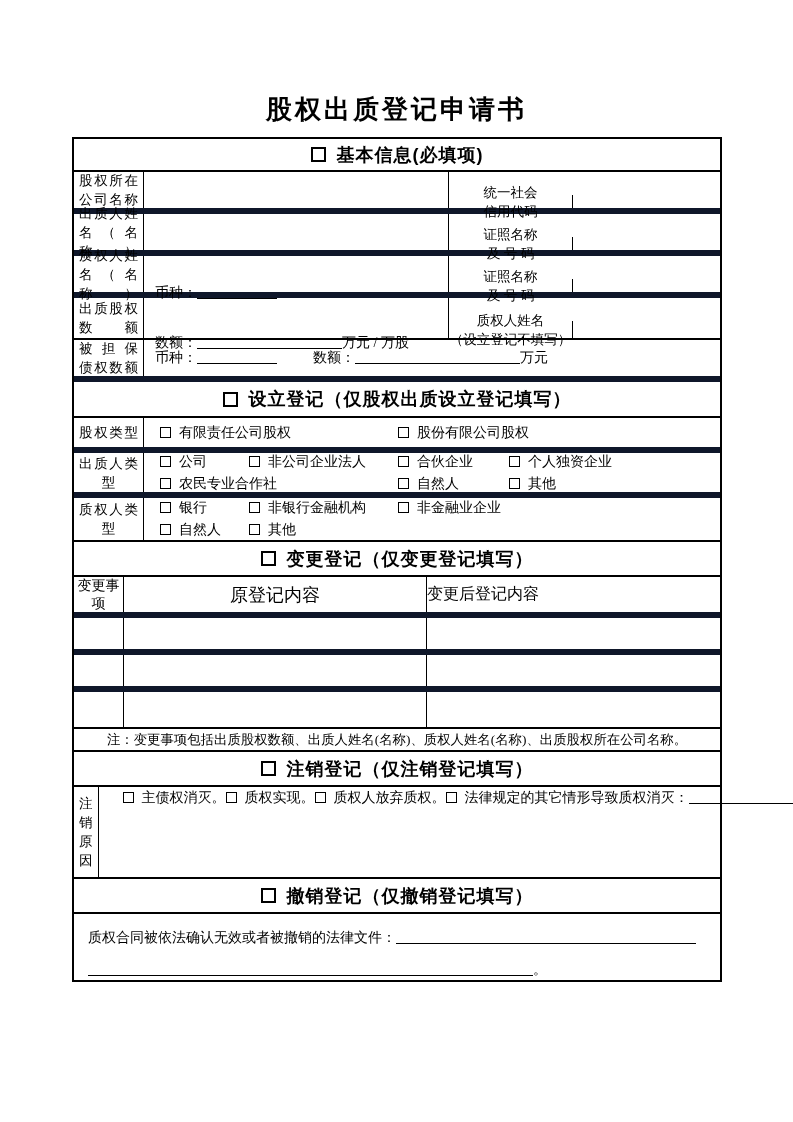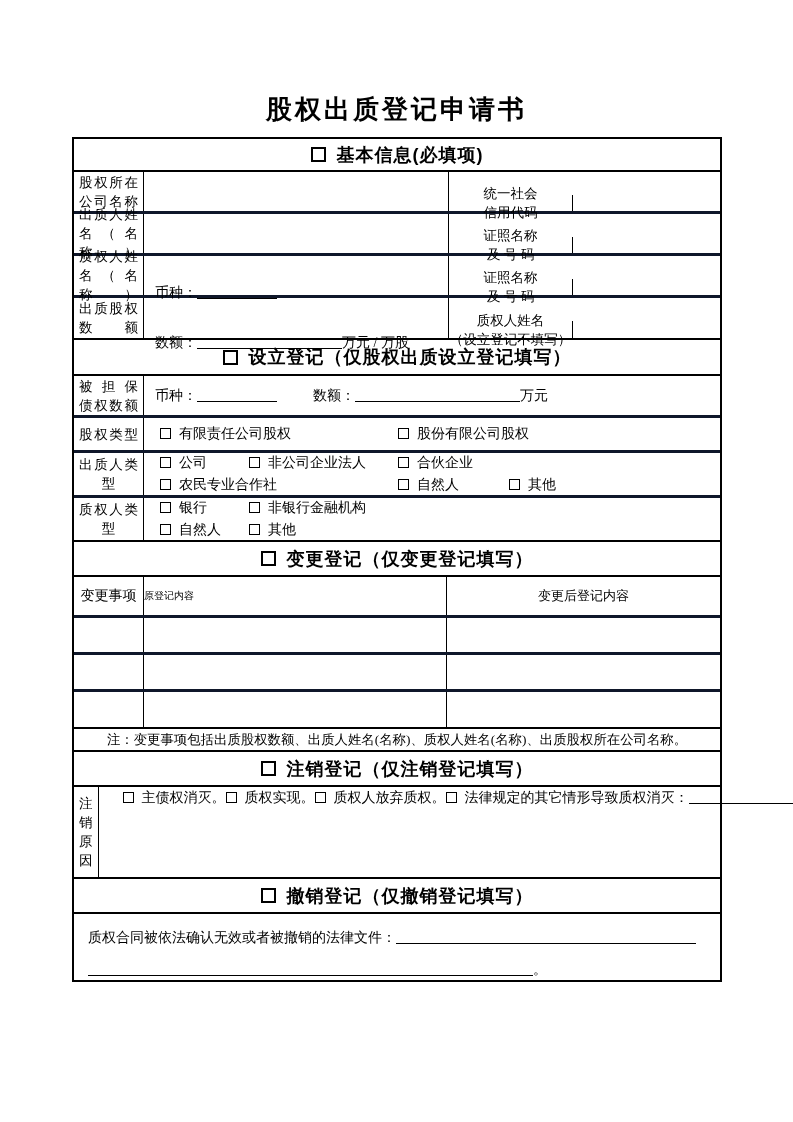--- a/index.html
+++ b/index.html
@@ -9,21 +9,21 @@
   }
   .page-title {
     position:absolute; top:95px; left:0; width:793px; text-align:center;
     font-family:"Liberation Sans", sans-serif; font-weight:bold;
     font-size:26px; letter-spacing:3px; line-height:1.1;
   }
   .form-table {
     position:absolute; top:137px; left:72px; width:650px;
     border:2px solid #000; background:#fff;
   }
-  .row { display:flex; border-bottom:3px solid #0f172a; }
+  .row { display:flex; border-bottom:6px solid #0f172a; }
   .row.bb2 { border-bottom:2px solid #000; }
   .row:last-child { border-bottom:none; }
 
   .sec {
     align-items:center; justify-content:center;
     font-family:"Liberation Sans", sans-serif; font-weight:bold;
     font-size:18px; letter-spacing:1px;
   }
   .cbh { display:inline-block; width:15px; height:15px; border:2px solid #000; margin-right:11px; flex:0 0 auto; }
 
@@ -50,23 +50,23 @@
   .w265 { width:265px; } .w300 { width:300px; } .w445 { width:445px; }
   .gap36 { display:inline-block; width:36px; }
 
   .c-opts { flex:1; display:flex; flex-direction:column; justify-content:center; }
   .optrow { display:grid; grid-template-columns:89px 149px 111px 1fr; padding-left:16px; align-items:center; line-height:22px; }
   .opt { white-space:nowrap; font-size:14px; }
   .cb { display:inline-block; width:11px; height:11px; border:1px solid #000; margin-right:8px; vertical-align:-1px; background:#fff; }
   .sp12 { grid-column:1 / 3; } .sp34 { grid-column:3 / 5; }
   .pcol3 { grid-column:3 / 4; } .pcol4 { grid-column:4 / 5; } .sp3e { grid-column:3 / 5; }
 
-  .cc1 { width:70px; text-align:center; font-size:14px; }
-  .cc2 { width:303px; text-align:left; font-size:10px; }
-  .cc3 { flex:1; text-align:center; font-size:13px; }
+  .cc1 { width:50px; text-align:center; font-size:14px; }
+  .cc2 { width:303px; text-align:center; font-size:18px; }
+  .cc3 { flex:1; font-size:16px; }
 
   .note { align-items:center; justify-content:center; font-size:13.4px; }
 
   .cancel-opts { flex:1; display:flex; flex-direction:row; justify-content:space-between; padding-left:24px; }
   .cancel-opts .line { line-height:22px; white-space:nowrap; }
 
   .revoke { padding:8px 14px 0 14px; font-size:14px; display:block; }
   .revoke .line { line-height:32px; white-space:nowrap; }
   .revoke .line2 { padding-left:0px; }
 </style>
@@ -134,35 +134,35 @@
         <span>数额：</span><span class="ul w145"></span><span>万元 / 万股</span>
       </div>
     </div>
     <div class="c c3">
       <span class="l">质权人姓名</span>
       <span class="l">（设立登记不填写）</span>
     </div>
     <div class="c c4"></div>
   </div>
 
-  <div class="row sec h36 bb2">
-    <span class="cbh"></span>
-    <span>设立登记（仅股权出质设立登记填写）</span>
-  </div>
-
   <div class="row h42">
     <div class="c c1 lab">
       <span class="jl">被 担 保</span>
       <span class="jl">债权数额</span>
     </div>
     <div class="c c4 fill">
       <div class="line">
         <span>币种：</span><span class="ul w80"></span><span class="gap36"></span><span>数额：</span><span class="ul w165"></span><span>万元</span>
       </div>
     </div>
+  </div>
+
+  <div class="row sec h36 bb2">
+    <span class="cbh"></span>
+    <span>设立登记（仅股权出质设立登记填写）</span>
   </div>
 
   <div class="row h35">
     <div class="c c1 lab">
       <span class="jl">股权类型</span>
     </div>
     <div class="c c4 c-opts">
       <div class="optrow">
         <span class="opt sp12"><span class="cb"></span><span>有限责任公司股权</span></span>
         <span class="opt sp34"><span class="cb"></span><span>股份有限公司股权</span></span>
@@ -173,38 +173,40 @@
   <div class="row h45">
     <div class="c c1 lab">
       <span class="jl">出质人类</span>
       <span class="cl">型</span>
     </div>
     <div class="c c4 c-opts">
       <div class="optrow">
         <span class="opt"><span class="cb"></span><span>公司</span></span>
         <span class="opt"><span class="cb"></span><span>非公司企业法人</span></span>
         <span class="opt"><span class="cb"></span><span>合伙企业</span></span>
+        <span class="opt"><span class="cb"></span><span>个人独资企业</span></span>
       </div>
       <div class="optrow">
         <span class="opt sp12"><span class="cb"></span><span>农民专业合作社</span></span>
         <span class="opt pcol3"><span class="cb"></span><span>自然人</span></span>
         <span class="opt pcol4"><span class="cb"></span><span>其他</span></span>
       </div>
     </div>
   </div>
 
   <div class="row h44 bb2">
     <div class="c c1 lab">
       <span class="jl">质权人类</span>
       <span class="cl">型</span>
     </div>
     <div class="c c4 c-opts">
       <div class="optrow">
         <span class="opt"><span class="cb"></span><span>银行</span></span>
         <span class="opt"><span class="cb"></span><span>非银行金融机构</span></span>
+        <span class="opt sp3e"><span class="cb"></span><span>非金融业企业</span></span>
       </div>
       <div class="optrow">
         <span class="opt"><span class="cb"></span><span>自然人</span></span>
         <span class="opt"><span class="cb"></span><span>其他</span></span>
       </div>
     </div>
   </div>
 
   <div class="row sec h35 bb2">
     <span class="cbh"></span>

